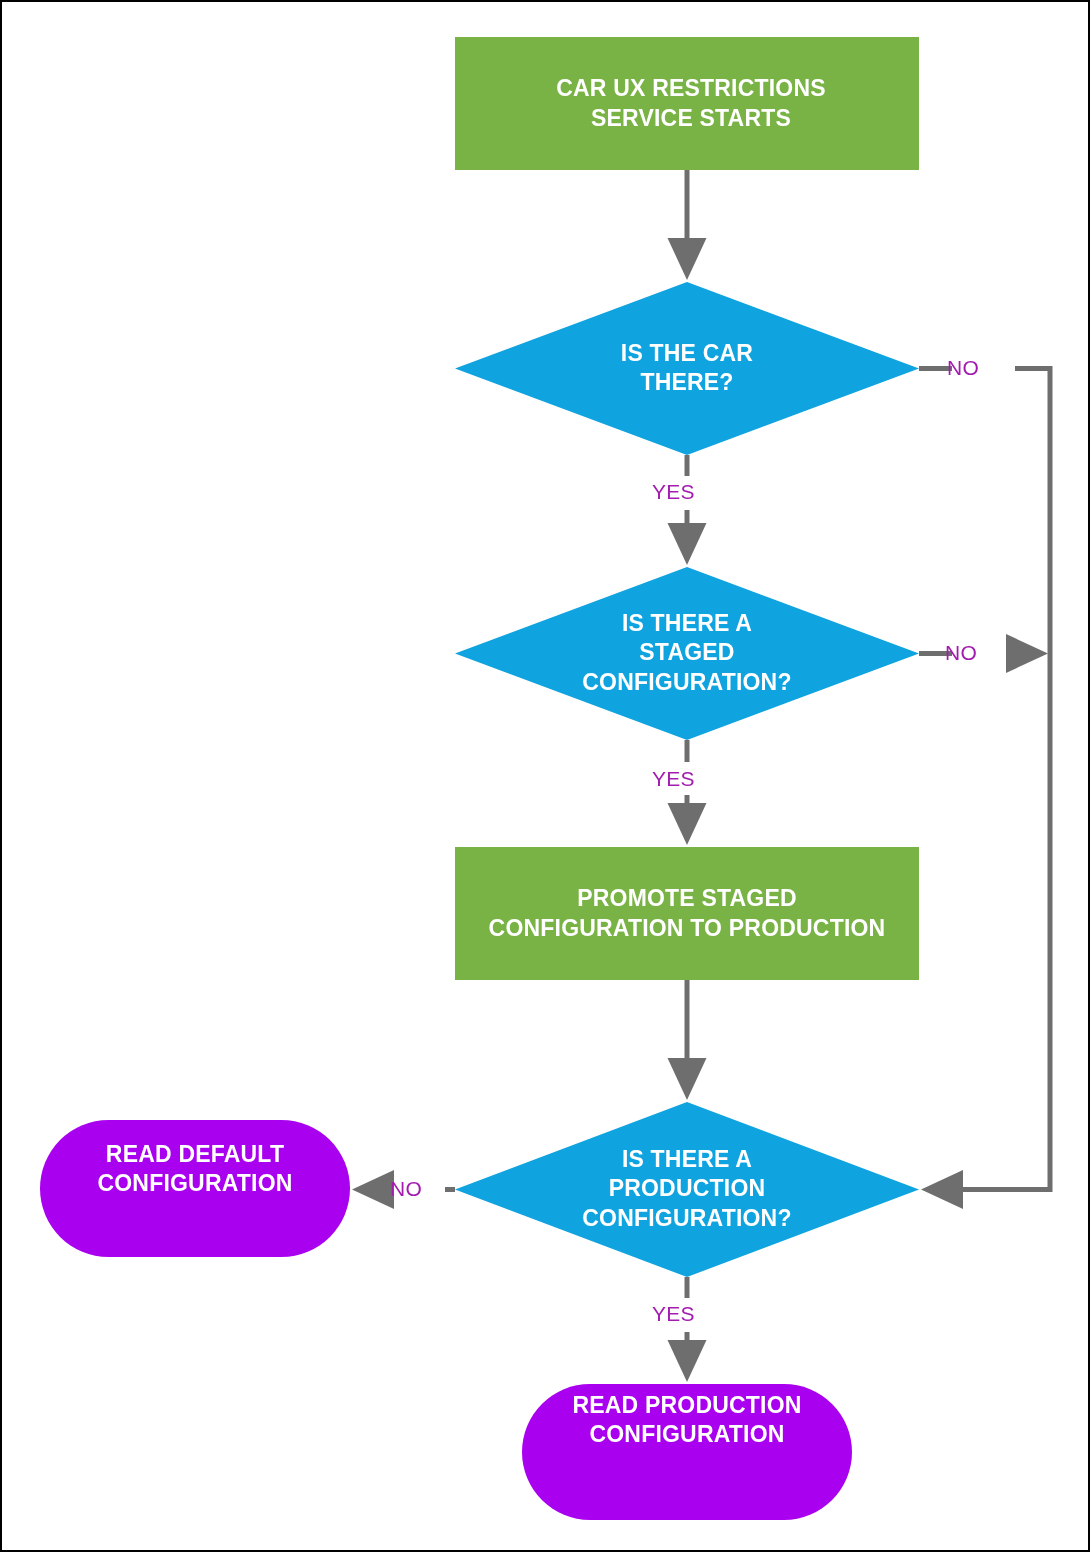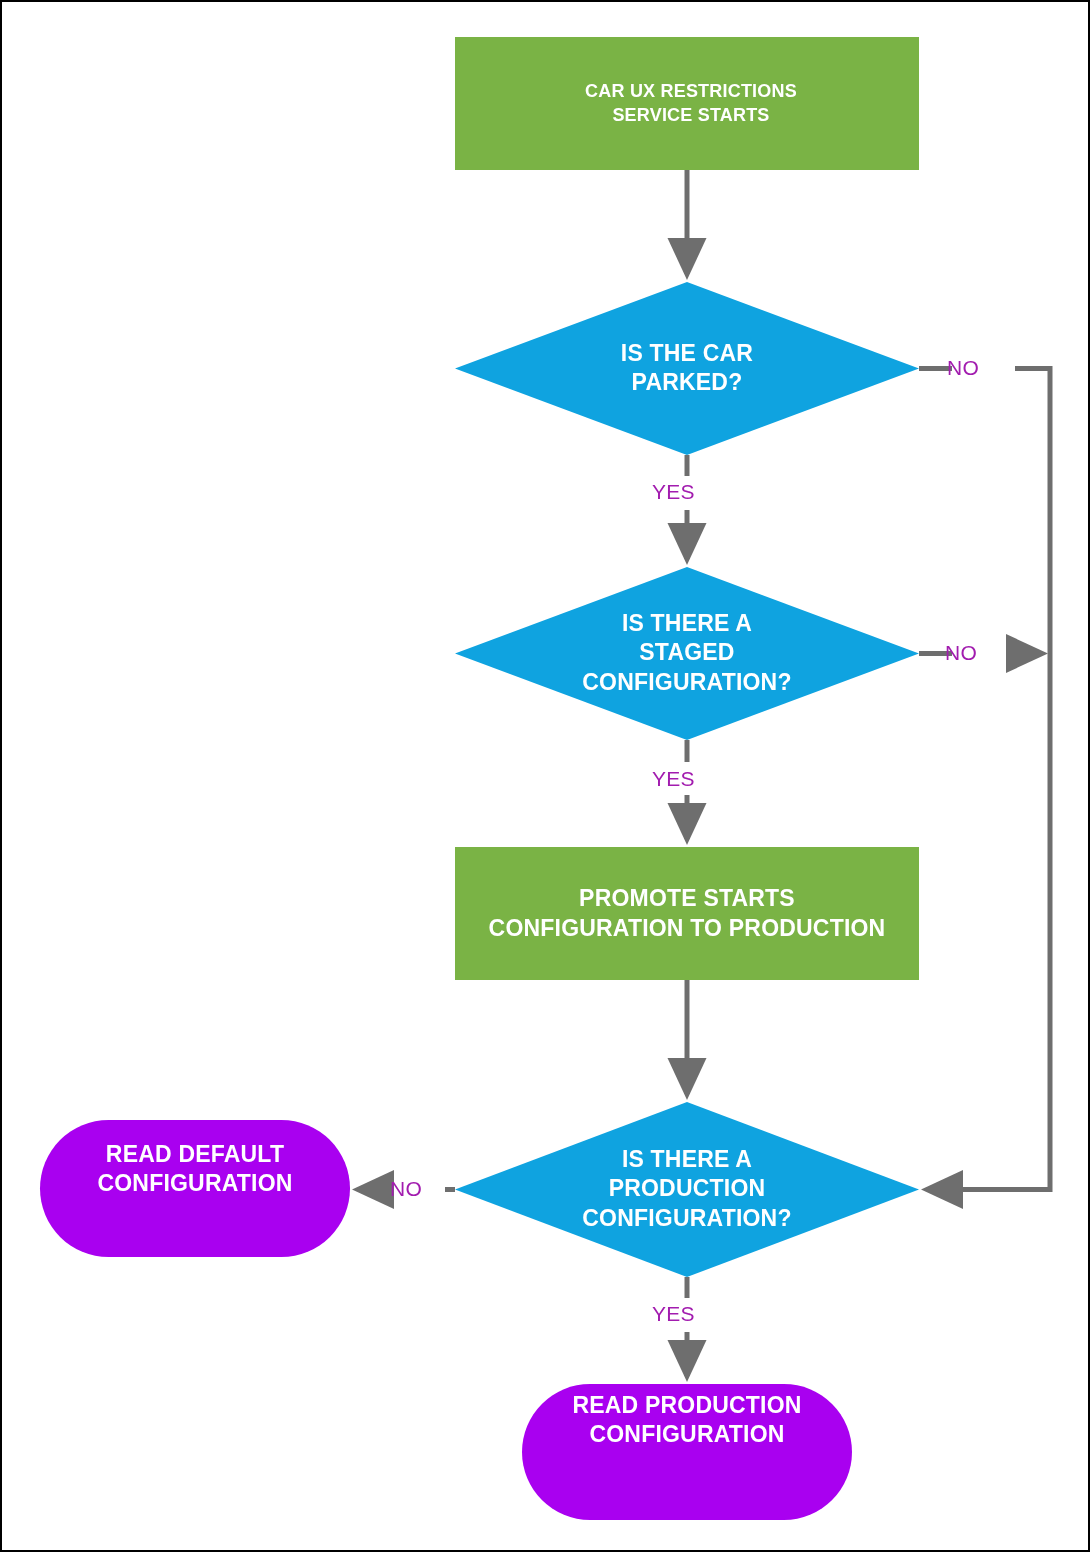--- a/index.html
+++ b/index.html
@@ -42,21 +42,21 @@
   }
   .edge-label {
     position: absolute;
     color: #a21caf;
     font-family: "Liberation Sans", sans-serif;
     font-weight: normal;
     font-size: 21px;
     text-align: left;
     letter-spacing: 0.3px;
   }
-  .lbl-start      { left: 453px; top: 35px;   width: 472px; height: 133px; font-size: 18px; }
+  .lbl-start      { left: 453px; top: 35px;   width: 472px; height: 133px; font-size: 23px; }
   .lbl-parked     { left: 535px; top: 300px;  width: 300px; height: 132px; font-size: 23px; }
   .lbl-staged     { left: 520px; top: 570px;  width: 330px; height: 162px; font-size: 23px; }
   .lbl-promote    { left: 453px; top: 845px;  width: 464px; height: 133px; font-size: 23px; }
   .lbl-prodq      { left: 520px; top: 1106px; width: 330px; height: 162px; font-size: 23px; }
   .lbl-default    { left: 38px;  top: 1118px; width: 310px; height: 98px; font-size: 23px; }
   .lbl-readprod   { left: 520px; top: 1350px; width: 330px; height: 136px; font-size: 23px; }
 
   .el-start   { position:absolute; left:453px; top:35px;   width:464px; height:133px; }
   .el-promote { position:absolute; left:453px; top:845px;  width:464px; height:133px; }
   .el-d1      { position:absolute; left:453px; top:280px;  width:464px; height:173px; }
@@ -112,27 +112,27 @@
     <path d="M392,1187.5 L356,1187.5" stroke="#6E6E6E" stroke-width="5" fill="none" marker-end="url(#arrow-gray)"></path>
 
     <path d="M685,1275 L685,1296" stroke="#6E6E6E" stroke-width="5" fill="none"></path>
     <path d="M685,1330 L685,1374" stroke="#6E6E6E" stroke-width="5" fill="none" marker-end="url(#arrow-gray)"></path>
   </svg>
 
   <div class="node-label lbl-start">CAR UX RESTRICTIONS
 SERVICE STARTS</div>
 
   <div class="node-label lbl-parked">IS THE CAR
-PARKED?</div>
+THERE?</div>
 
   <div class="node-label lbl-staged">IS THERE A
 STAGED
 CONFIGURATION?</div>
 
-  <div class="node-label lbl-promote">PROMOTE STARTS
+  <div class="node-label lbl-promote">PROMOTE STAGED
 CONFIGURATION TO PRODUCTION</div>
 
   <div class="node-label lbl-prodq">IS THERE A
 PRODUCTION
 CONFIGURATION?</div>
 
   <div class="node-label lbl-default">READ DEFAULT
 CONFIGURATION</div>
 
   <div class="node-label lbl-readprod">READ PRODUCTION

